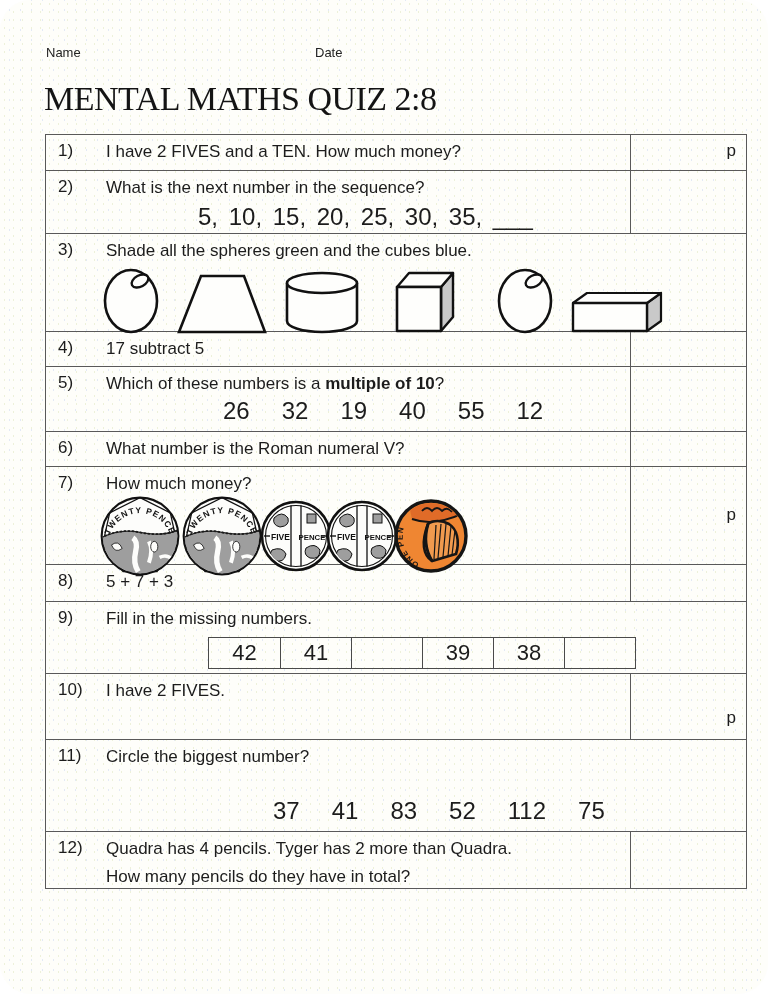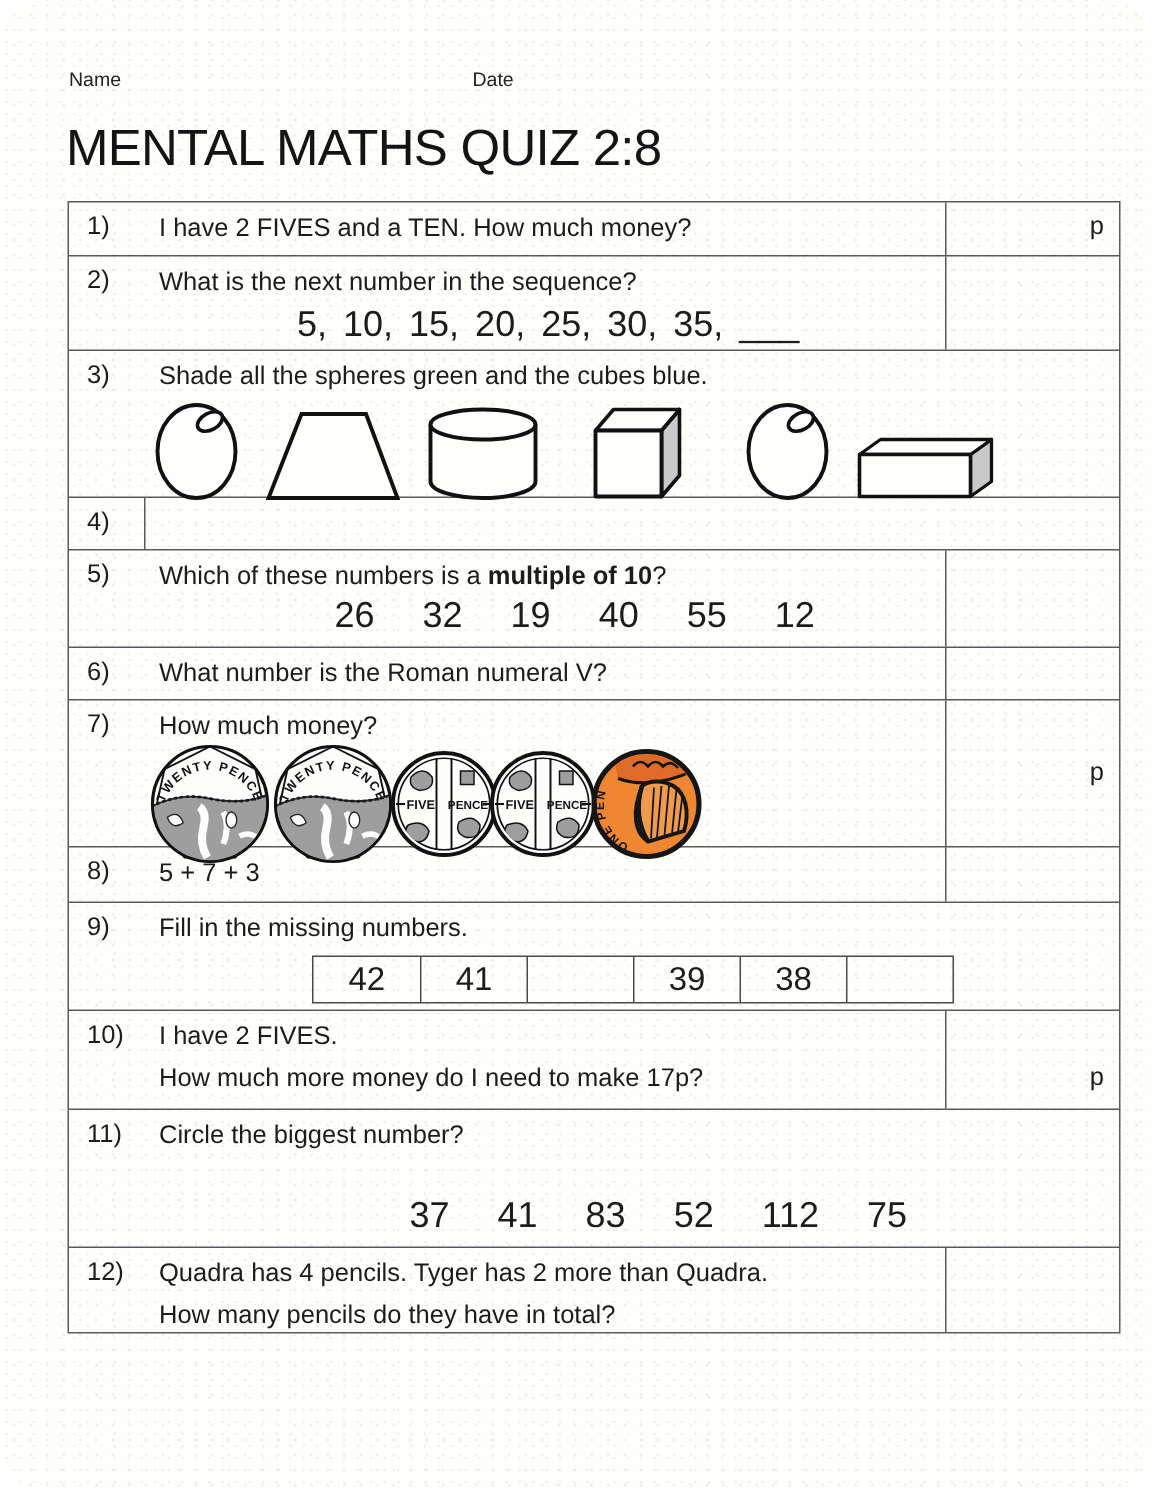--- a/index.html
+++ b/index.html
@@ -13,21 +13,21 @@
     background-position:0 0,4px 5px;
     font-family:"Liberation Sans","DejaVu Sans",sans-serif;
     color:#1c1c1c;
     border-radius:31px;
   }
   .meta-label{position:absolute;font-size:13px;color:#222;}
   .name-label{left:46px;top:45px;}
   .date-label{left:315px;top:45px;}
   .title{
     position:absolute;left:44px;top:80px;margin:0;
-    font-family:Liberation Sans, sans-serif;
+    font-family:Liberation Serif, serif;
     font-weight:normal;font-size:34px;letter-spacing:-0.5px;color:#141414;
   }
   .quiz{
     position:absolute;left:45px;top:134px;width:702px;
     border:1.4px solid #595959;box-sizing:border-box;
     font-size:17px;
   }
   .row{display:flex;box-sizing:border-box;}
   .row + .row{border-top:1.4px solid #595959;}
   .r1{height:35px}.r2{height:63px}.r3{height:98px}.r4{height:35px}
@@ -116,20 +116,23 @@
             <polygon points="76,13 90,3 90,31 76,41" fill="#c9c9c9" stroke="#111" stroke-width="2.2" stroke-linejoin="round"></polygon>
             <polygon points="2,13 16,3 90,3 76,13" fill="#fefefc" stroke="#111" stroke-width="2.2" stroke-linejoin="round"></polygon>
             <rect x="2" y="13" width="74" height="28" fill="#fefefc" stroke="#111" stroke-width="2.4" stroke-linejoin="round"></rect>
           </svg>
         </div>
       </div>
     </div>
 
     <div class="row r4">
       <div class="num">4)</div>
+      <div class="content">
+          <div class="qtext">17 subtract 5</div>
+        </div>
       <div class="ans"></div>
     </div>
 
     <div class="row r5">
       <div class="num">5)</div>
       <div class="content">
         <div class="qtext"><span>Which of these numbers is a </span><b>multiple of 10</b><span>?</span></div>
         <div class="bignums nums5">26   32   19   40   55   12</div>
       </div>
       <div class="ans"></div>
@@ -284,21 +287,20 @@
           <div class="miss-cell">38</div>
           <div class="miss-cell"></div>
         </div>
       </div>
     </div>
 
     <div class="row r10">
       <div class="num">10)</div>
       <div class="content">
         <div class="qtext">I have 2 FIVES.</div>
-        <div class="qtext line2">How much more money do I need to make 17p?</div>
       </div>
       <div class="ans">
           <span class="p p-low">p</span>
         </div>
     </div>
 
     <div class="row r11">
       <div class="num">11)</div>
       <div class="content">
         <div class="qtext">Circle the biggest number?</div>

